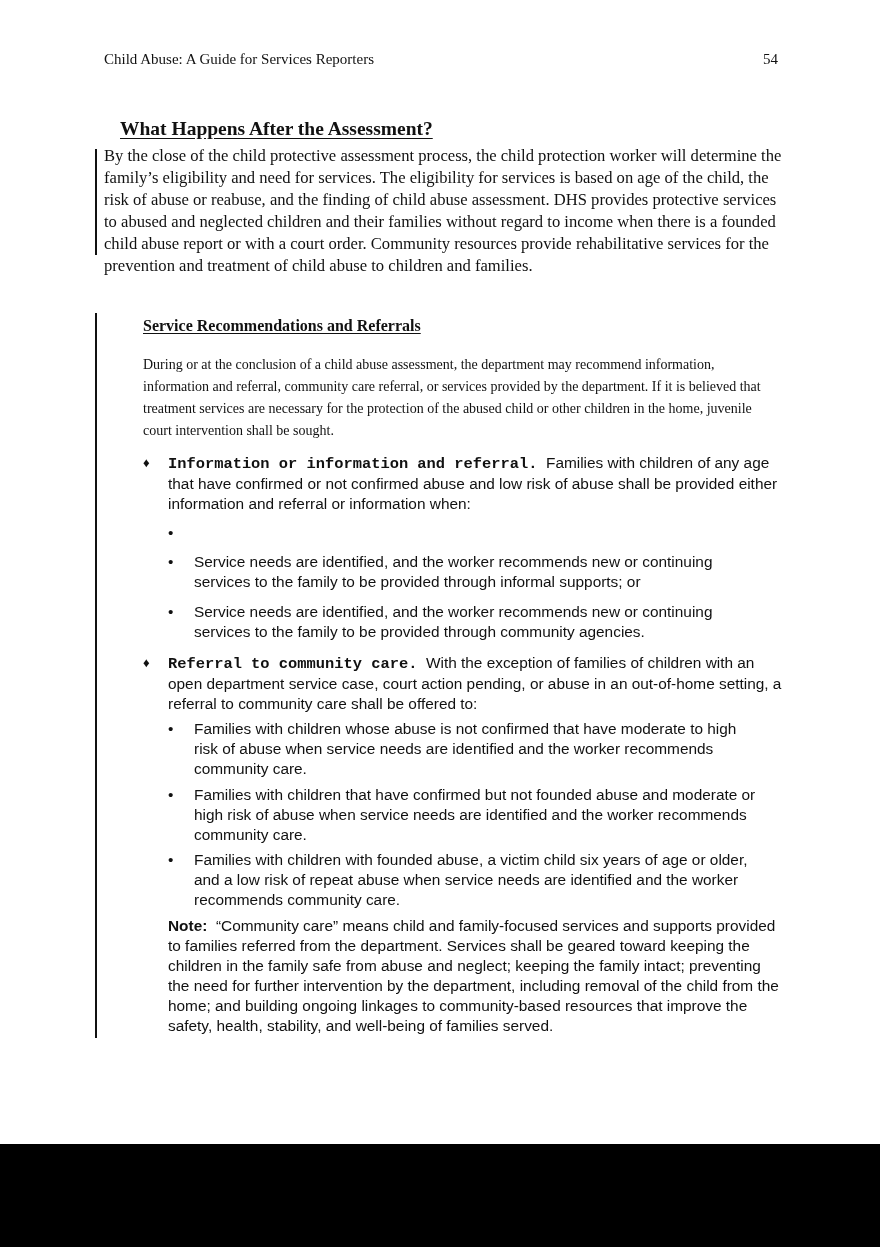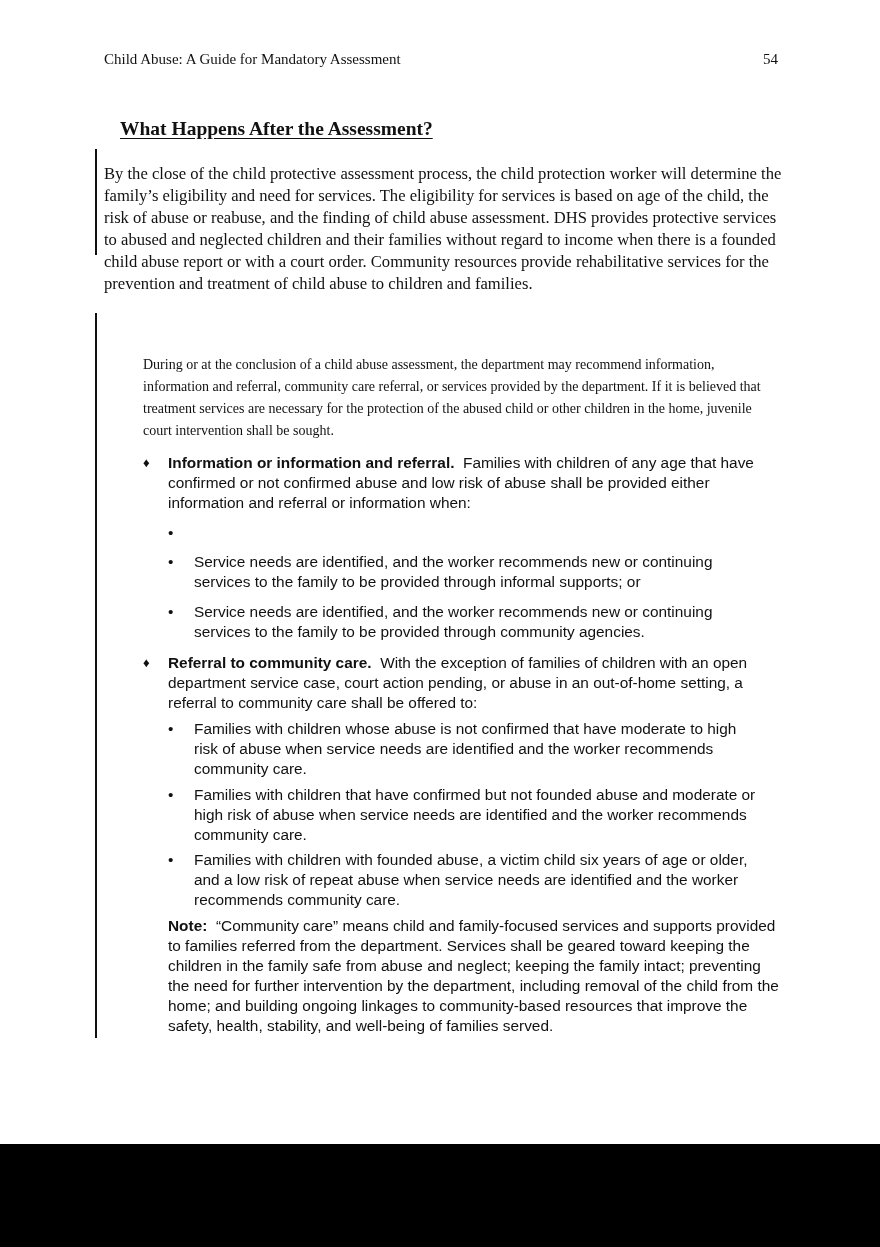--- a/index.html
+++ b/index.html
@@ -2,49 +2,50 @@
 <html><head>
 <meta charset="utf-8">
 <style>
   html, body { margin: 0; padding: 0; }
   body { width: 880px; height: 1247px; background: #000; position: relative; overflow: hidden; }
   .page { position: absolute; left: 0; top: 0; width: 880px; height: 1144px; background: #fff; }
   .serif { font-family: "Liberation Serif", "DejaVu Serif", serif; color: #111; }
   .sans { font-family: "Liberation Sans", "DejaVu Sans", sans-serif; color: #111; }
   .running-head { position: absolute; top: 51px; left: 104px; width: 674px; font-size: 15px; display: flex; justify-content: space-between; }
   .title { position: absolute; top: 102px; left: 104px; font-size: 19.5px; font-weight: bold; text-decoration: underline; text-underline-offset: 3px; margin: 16px; }
-  .para1 { position: absolute; top: 163px; left: 104px; width: 680px; font-size: 16.6px; line-height: 22px; margin: 0; }
+  .para1 { position: absolute; top: 145px; left: 104px; width: 680px; font-size: 16.6px; line-height: 22px; margin: 0; }
   .subhead { position: absolute; top: 317px; left: 143px; font-size: 16px; font-weight: bold; text-decoration: underline; text-underline-offset: 2px; margin: 0; }
   .para2 { position: absolute; top: 354px; left: 143px; width: 640px; font-size: 14px; line-height: 22px; margin: 0; }
   .change-bar { position: absolute; width: 2px; background: #111; }
   .list { position: absolute; left: 143px; width: 640px; font-size: 15.4px; line-height: 20px; margin: 0; padding: 0; list-style: none; }
   .dia-item { position: relative; padding-left: 25px; }
   .dia-item .marker { position: absolute; left: 0; top: 0; font-size: 13px; }
-  .dia-item b { font-weight: bold; }
+  .dia-item b { font-weight: bold; font-family: Liberation Mono, monospace; }
   .sub-list { list-style: none; margin: 0; padding: 0; }
   .sub-item { position: relative; padding-left: 26px; }
   .sub-item .dot { position: absolute; left: 0; top: 0; }
   .note b { font-weight: bold; }
 </style>
 </head>
 <body>
 
 <div class="page">
 
   <div class="running-head serif">
-    <span>Child Abuse:  A Guide for Mandatory Assessment</span>
+    <span>Child Abuse:  A Guide for Services Reporters</span>
     <span>54</span>
   </div>
 
   <h1 class="title serif">What Happens After the Assessment?</h1>
 
   <div class="change-bar" style="left:95px; top:149px; height:106px;"></div>
   <p class="para1 serif">By the close of the child protective assessment process, the child protection worker will determine the family’s eligibility and need for services.  The eligibility for services is based on age of the child, the risk of abuse or reabuse, and the finding of child abuse assessment.  DHS provides protective services to abused and neglected children and their families without regard to income when there is a founded child abuse report or with a court order.  Community resources provide rehabilitative services for the prevention and treatment of child abuse to children and families.</p>
 
   <div class="change-bar" style="left:95px; top:313px; height:725px;"></div>
+  <h2 class="subhead serif">Service Recommendations and Referrals</h2>
   <p class="para2 serif">During or at the conclusion of a child abuse assessment, the department may recommend information, information and referral, community care referral, or services provided by the department.  If it is believed that treatment services are necessary for the protection of the abused child or other children in the home, juvenile court intervention shall be sought.</p>
 
   <ul class="list sans" style="top:453px;">
     <li class="dia-item">
       <span class="marker">♦</span>
       <b>Information or information and referral.</b>&nbsp;
       <span>Families with children of any age that have confirmed or not confirmed abuse and low risk of abuse shall be provided either information and referral or information when:</span>
     </li>
   </ul>
 

